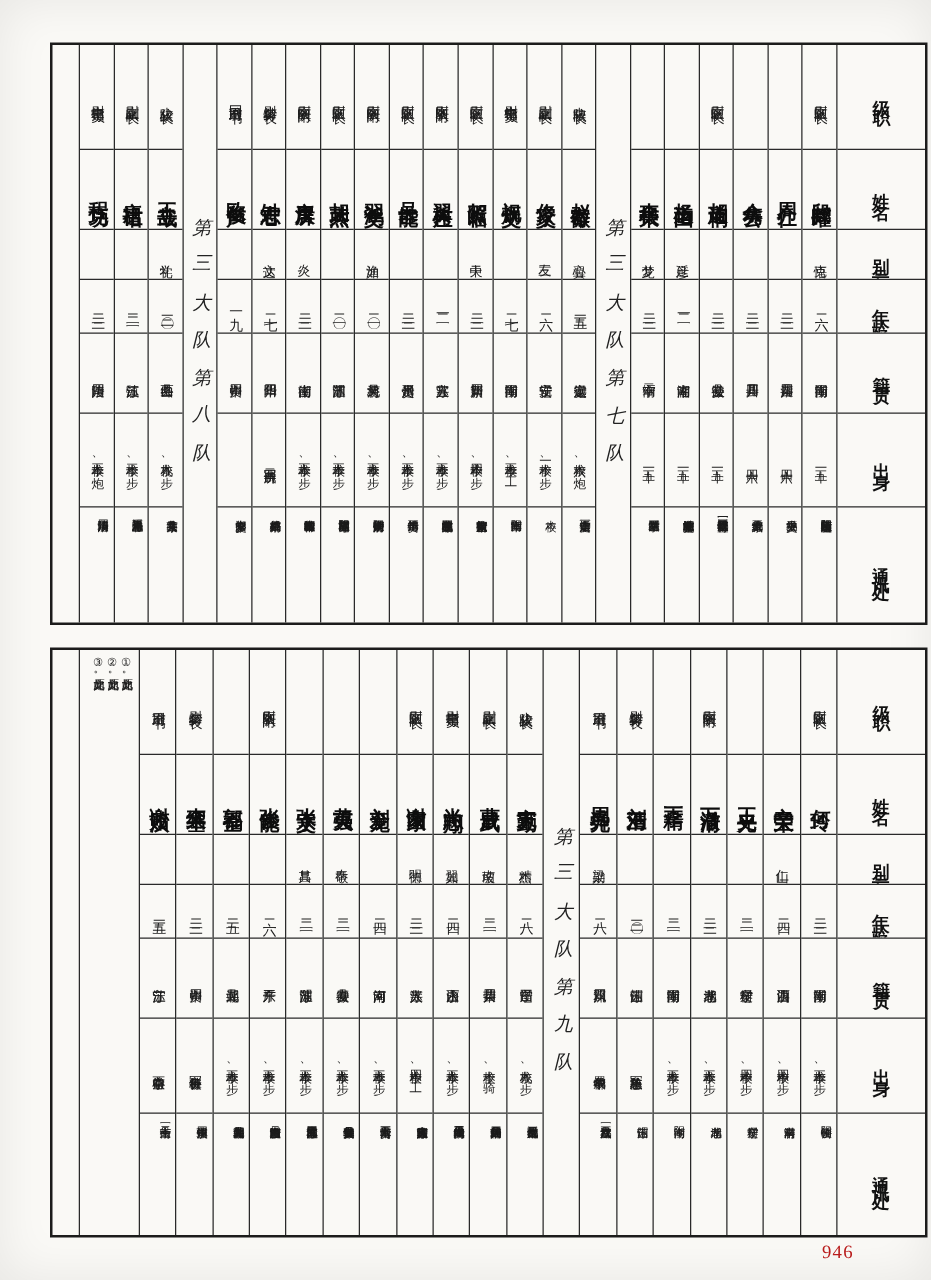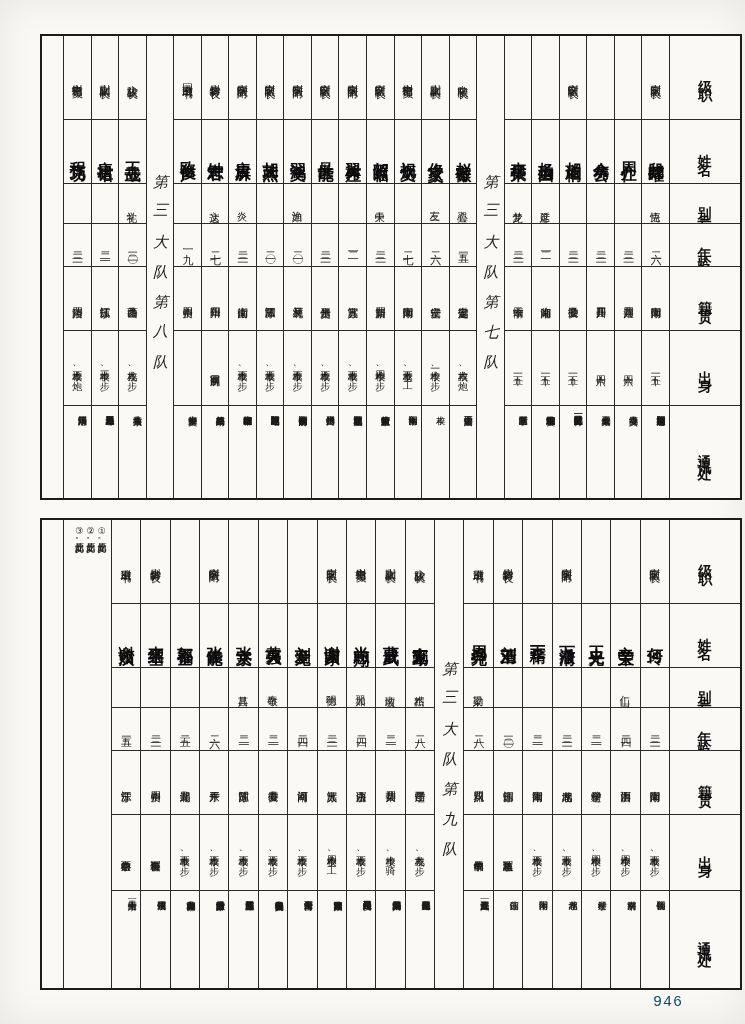--- a/index.html
+++ b/index.html
@@ -86,22 +86,22 @@
     font-family:"Liberation Serif","DejaVu Serif",serif;
   }
   .col.notes .vtext{
     position:absolute;top:6px;right:4px;bottom:6px;
     font-size:9px;line-height:1.25;
   }
   .pagenum{
     position:absolute;
     right:62px;top:994px;
     font-size:15px;
-    color:#0c4a6e;
-    font-family:Liberation Mono, monospace;
+    color:#b91c1c;
+    font-family:Liberation Serif, serif;
     letter-spacing:1px;
   }
 </style>
 </head>
 <body>
 
 <div class="page">
   <div id="top-table" class="rtable t1">
       <div class="col header">
         <div class="cell r-rank">

